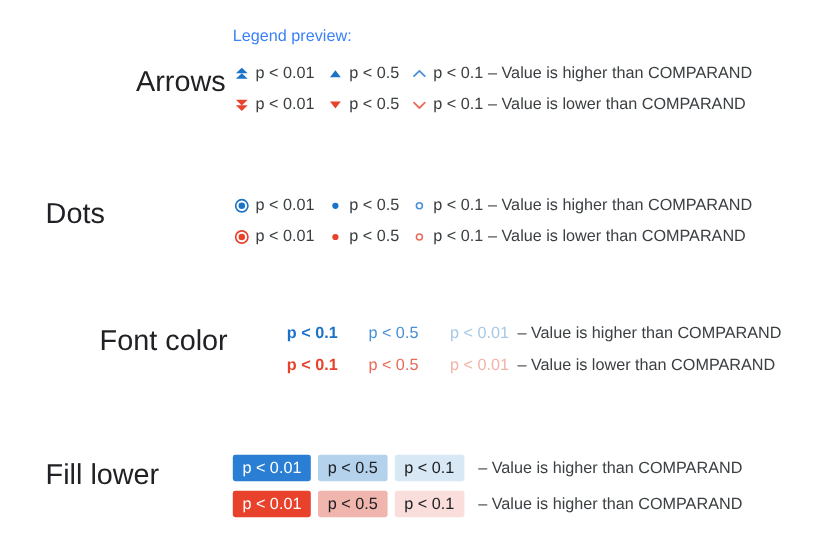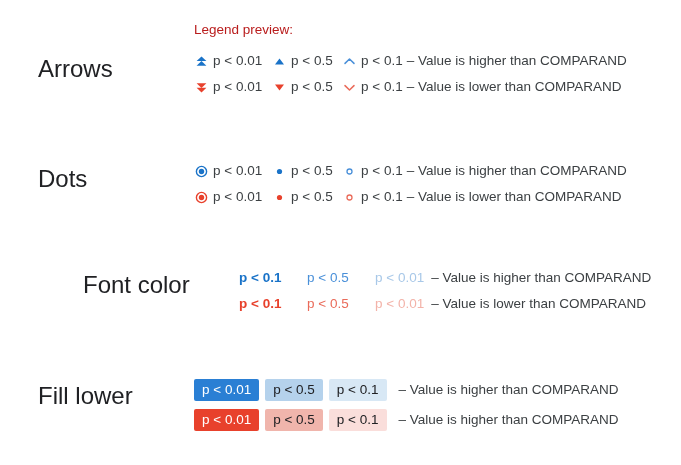--- a/index.html
+++ b/index.html
@@ -24,31 +24,31 @@
     height: 465px;
   }
 
   
   .preview-header {
     position: absolute;
     left: 194px;
     top: 21px;
     font-size: 13.5px;
     line-height: 18px;
-    color: #b91c1c;
+    color: #3b82f6;
     white-space: nowrap;
   }
 
   
   .section {
     position: absolute;
     left: 0;
     width: 681px;
   }
-  .section-arrows    { top: 48px;  height: 60px; }
+  .section-arrows    { top: 48px;  height: 60px; text-align: right; }
   .section-dots      { top: 158px; height: 60px; }
   .section-font      { top: 265px; height: 60px; margin-left: 45px; }
   .section-fill      { top: 375px; height: 62px; }
 
   .section-label {
     position: absolute;
     left: 38px;
     top: 0;
     width: 150px;
     font-size: 24px;

